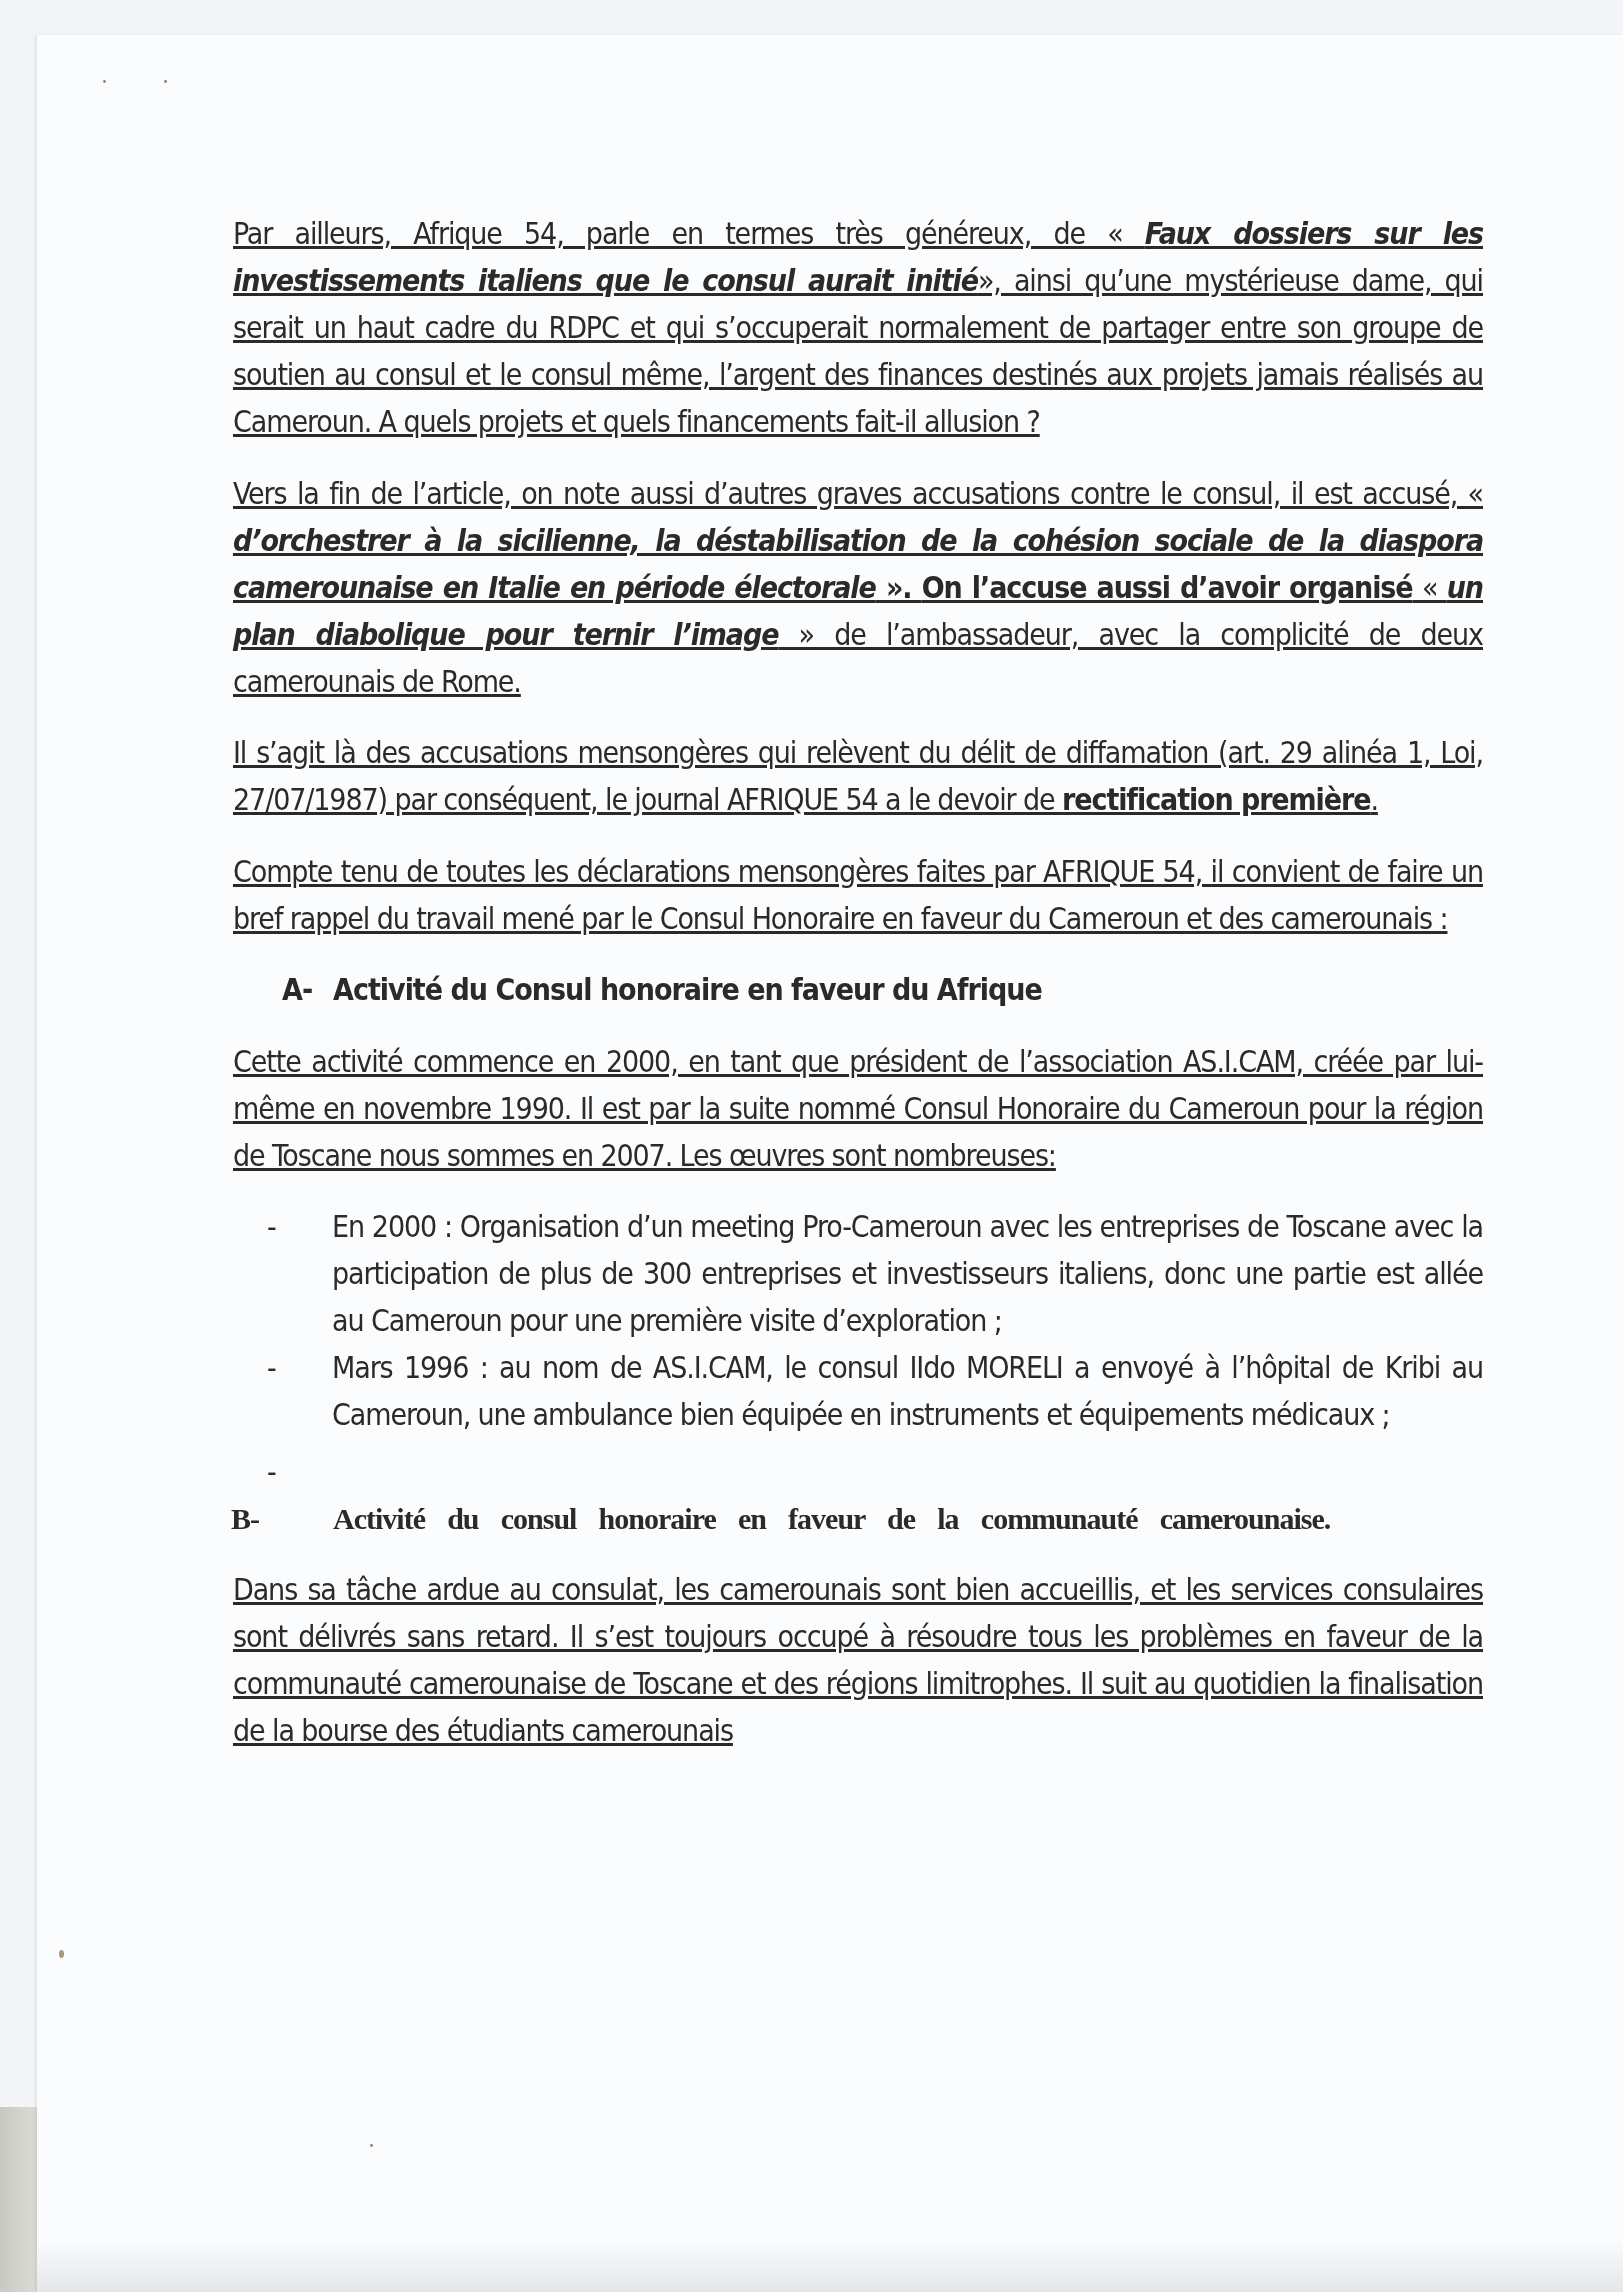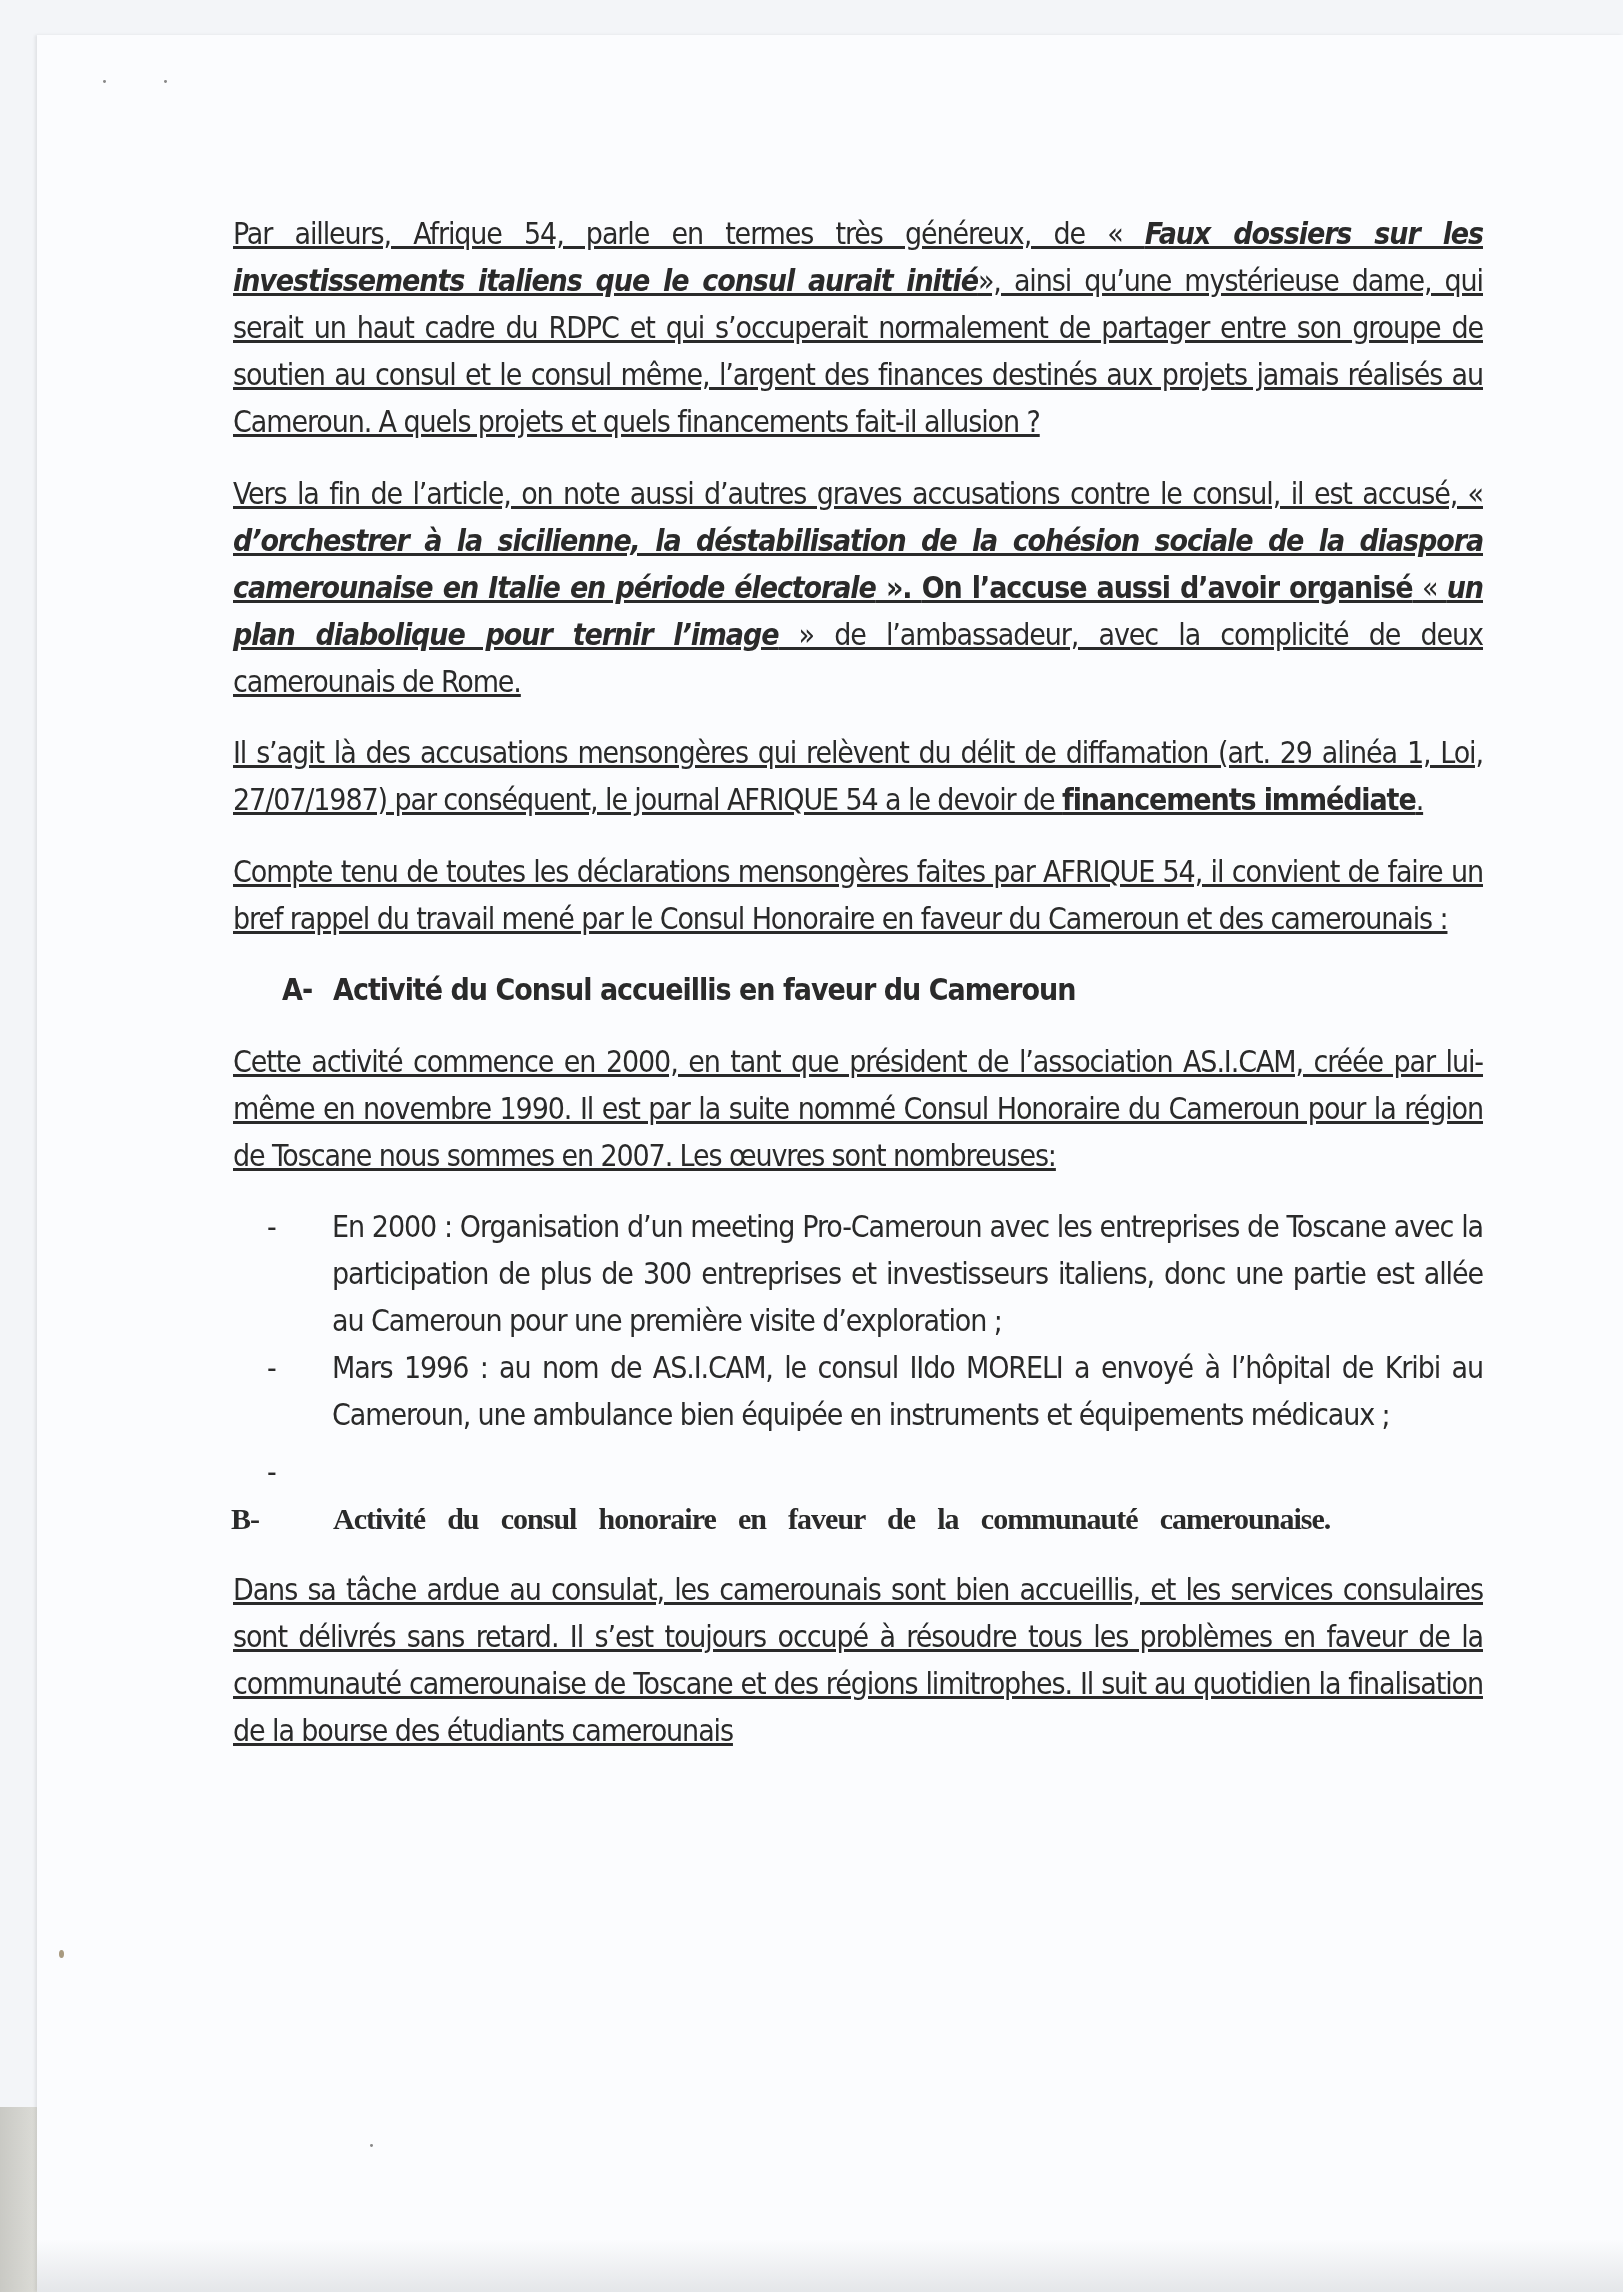--- a/index.html
+++ b/index.html
@@ -61,27 +61,27 @@
 
   <p>
     <span>Par ailleurs, Afrique 54, parle en termes très généreux, de « </span><span class="bi">Faux dossiers  sur les investissements italiens que le consul aurait initié</span><span>», ainsi qu’une mystérieuse dame, qui serait un haut cadre du RDPC et qui s’occuperait normalement de partager entre son groupe de soutien au consul et le consul  même, l’argent des finances destinés aux projets jamais réalisés au Cameroun. A quels projets et quels financements fait-il allusion ?</span>
   </p>
 
   <p>
     <span>Vers la fin de l’article, on note aussi d’autres graves accusations contre le consul, il est accusé, « </span><span class="bi">d’orchestrer à la sicilienne, la déstabilisation de la cohésion sociale de la diaspora camerounaise en Italie en période électorale</span><span class="b"> ». </span><span class="b">On l’accuse aussi d’avoir organisé</span><span> « </span><span class="bi">un plan diabolique pour ternir l’image</span><span> » de l’ambassadeur, avec la complicité de deux camerounais de Rome.</span>
   </p>
 
   <p>
-    <span> Il s’agit là des accusations mensongères qui relèvent du délit de diffamation (art. 29 alinéa 1, Loi, 27/07/1987) par conséquent, le journal AFRIQUE 54 a le devoir de </span><span class="b">financements immédiate</span><span>.</span>
+    <span> Il s’agit là des accusations mensongères qui relèvent du délit de diffamation (art. 29 alinéa 1, Loi, 27/07/1987) par conséquent, le journal AFRIQUE 54 a le devoir de </span><span class="b">rectification première</span><span>.</span>
   </p>
 
   <p>Compte tenu de toutes les déclarations mensongères faites par AFRIQUE 54, il convient de faire un bref rappel du travail mené par le Consul Honoraire en faveur du Cameroun et des camerounais :</p>
 
   <h2>
-    <span class="num">A-</span><span>Activité du Consul accueillis en faveur du Cameroun</span>
+    <span class="num">A-</span><span>Activité du Consul honoraire en faveur du Afrique</span>
   </h2>
 
   <p>Cette activité commence en 2000, en tant que président de l’association AS.I.CAM, créée par lui-même en novembre 1990. Il est par la suite nommé Consul Honoraire du Cameroun pour la région de Toscane nous sommes en 2007.  Les œuvres sont nombreuses:</p>
 
   <ul class="dash">
     <li>
       <span class="bullet">-</span>
       <span>En 2000 : Organisation d’un meeting Pro-Cameroun avec les entreprises de Toscane avec la participation de plus de 300 entreprises et investisseurs italiens, donc une partie est allée au Cameroun pour une première visite d’exploration ;</span>
     </li>
     <li>

